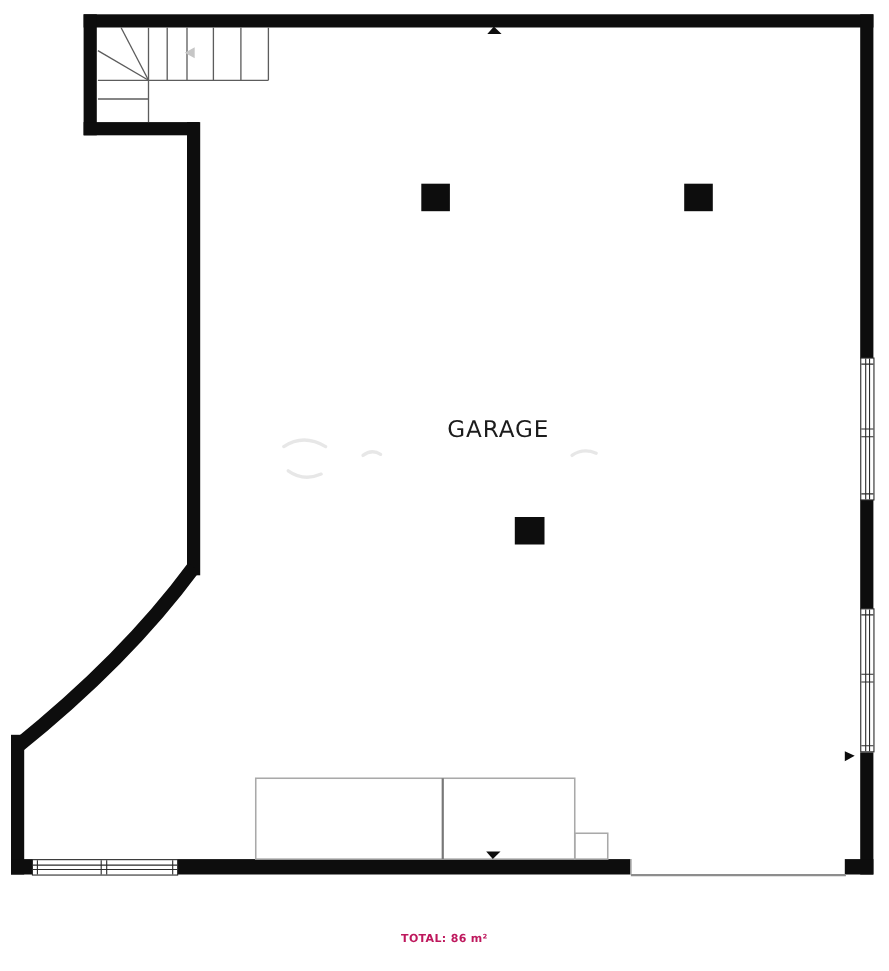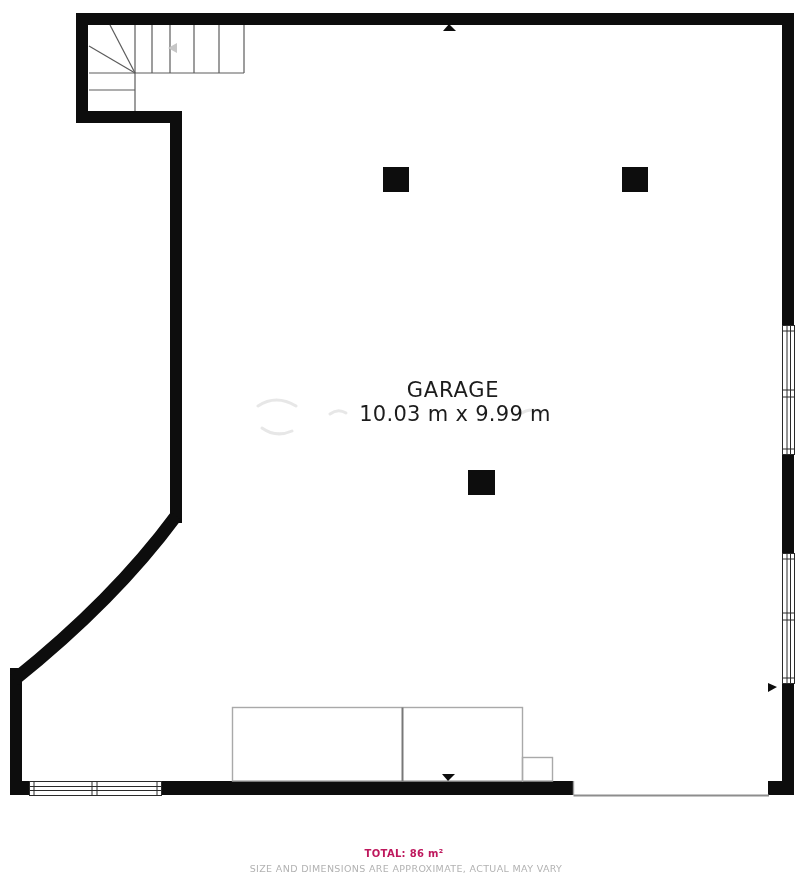--- a/index.html
+++ b/index.html
@@ -156,20 +156,18 @@
     <g opacity="0.55" stroke="#d4d4d4" stroke-width="3" fill="none" stroke-linecap="round">
       <path d="M258,406 q18,-12 38,0"></path>
       <path d="M262,428 q14,10 30,3"></path>
       <path d="M330,414 q8,-6 16,-1"></path>
       <path d="M520,414 q10,-7 22,-2"></path>
     </g>
   </svg>
 
   <div class="overlay-label room-label">GARAGE</div>
 
-  <div class="overlay-label room-dims">10.03 m x 9.99 m</div>
 
 
   <div class="overlay-label footer-total">TOTAL: 86 m²</div>
 
-  <div class="overlay-label footer-disclaimer">SIZE AND DIMENSIONS ARE APPROXIMATE, ACTUAL MAY VARY</div>
 
 </div>
 
 </body></html>

